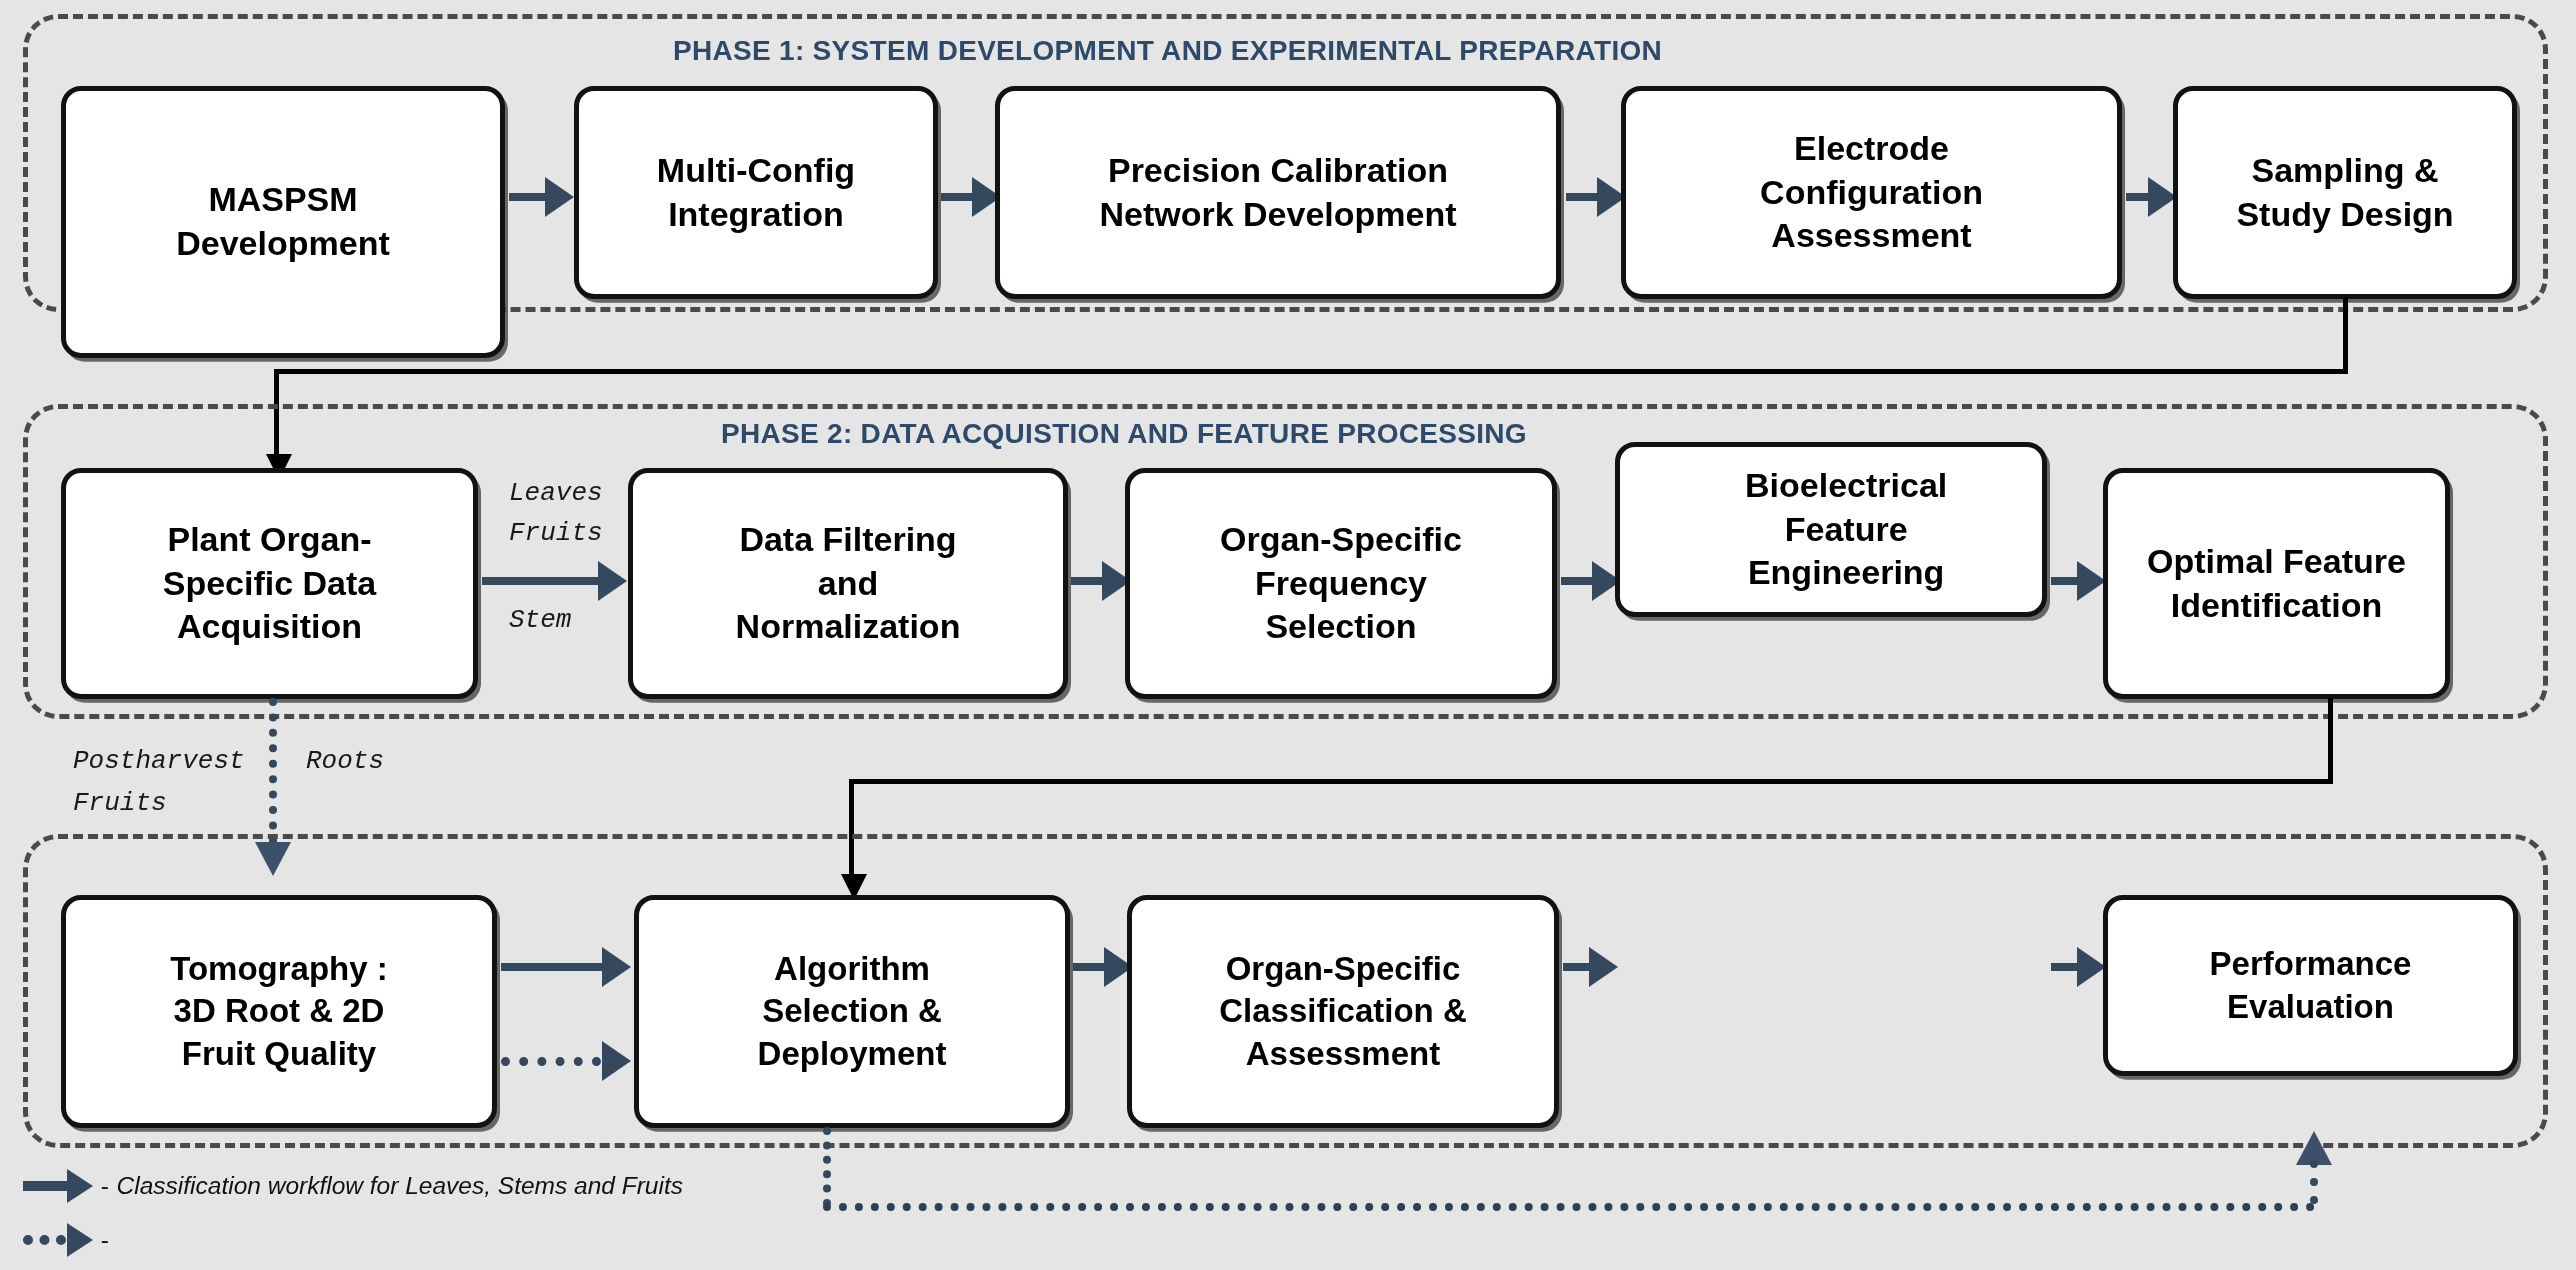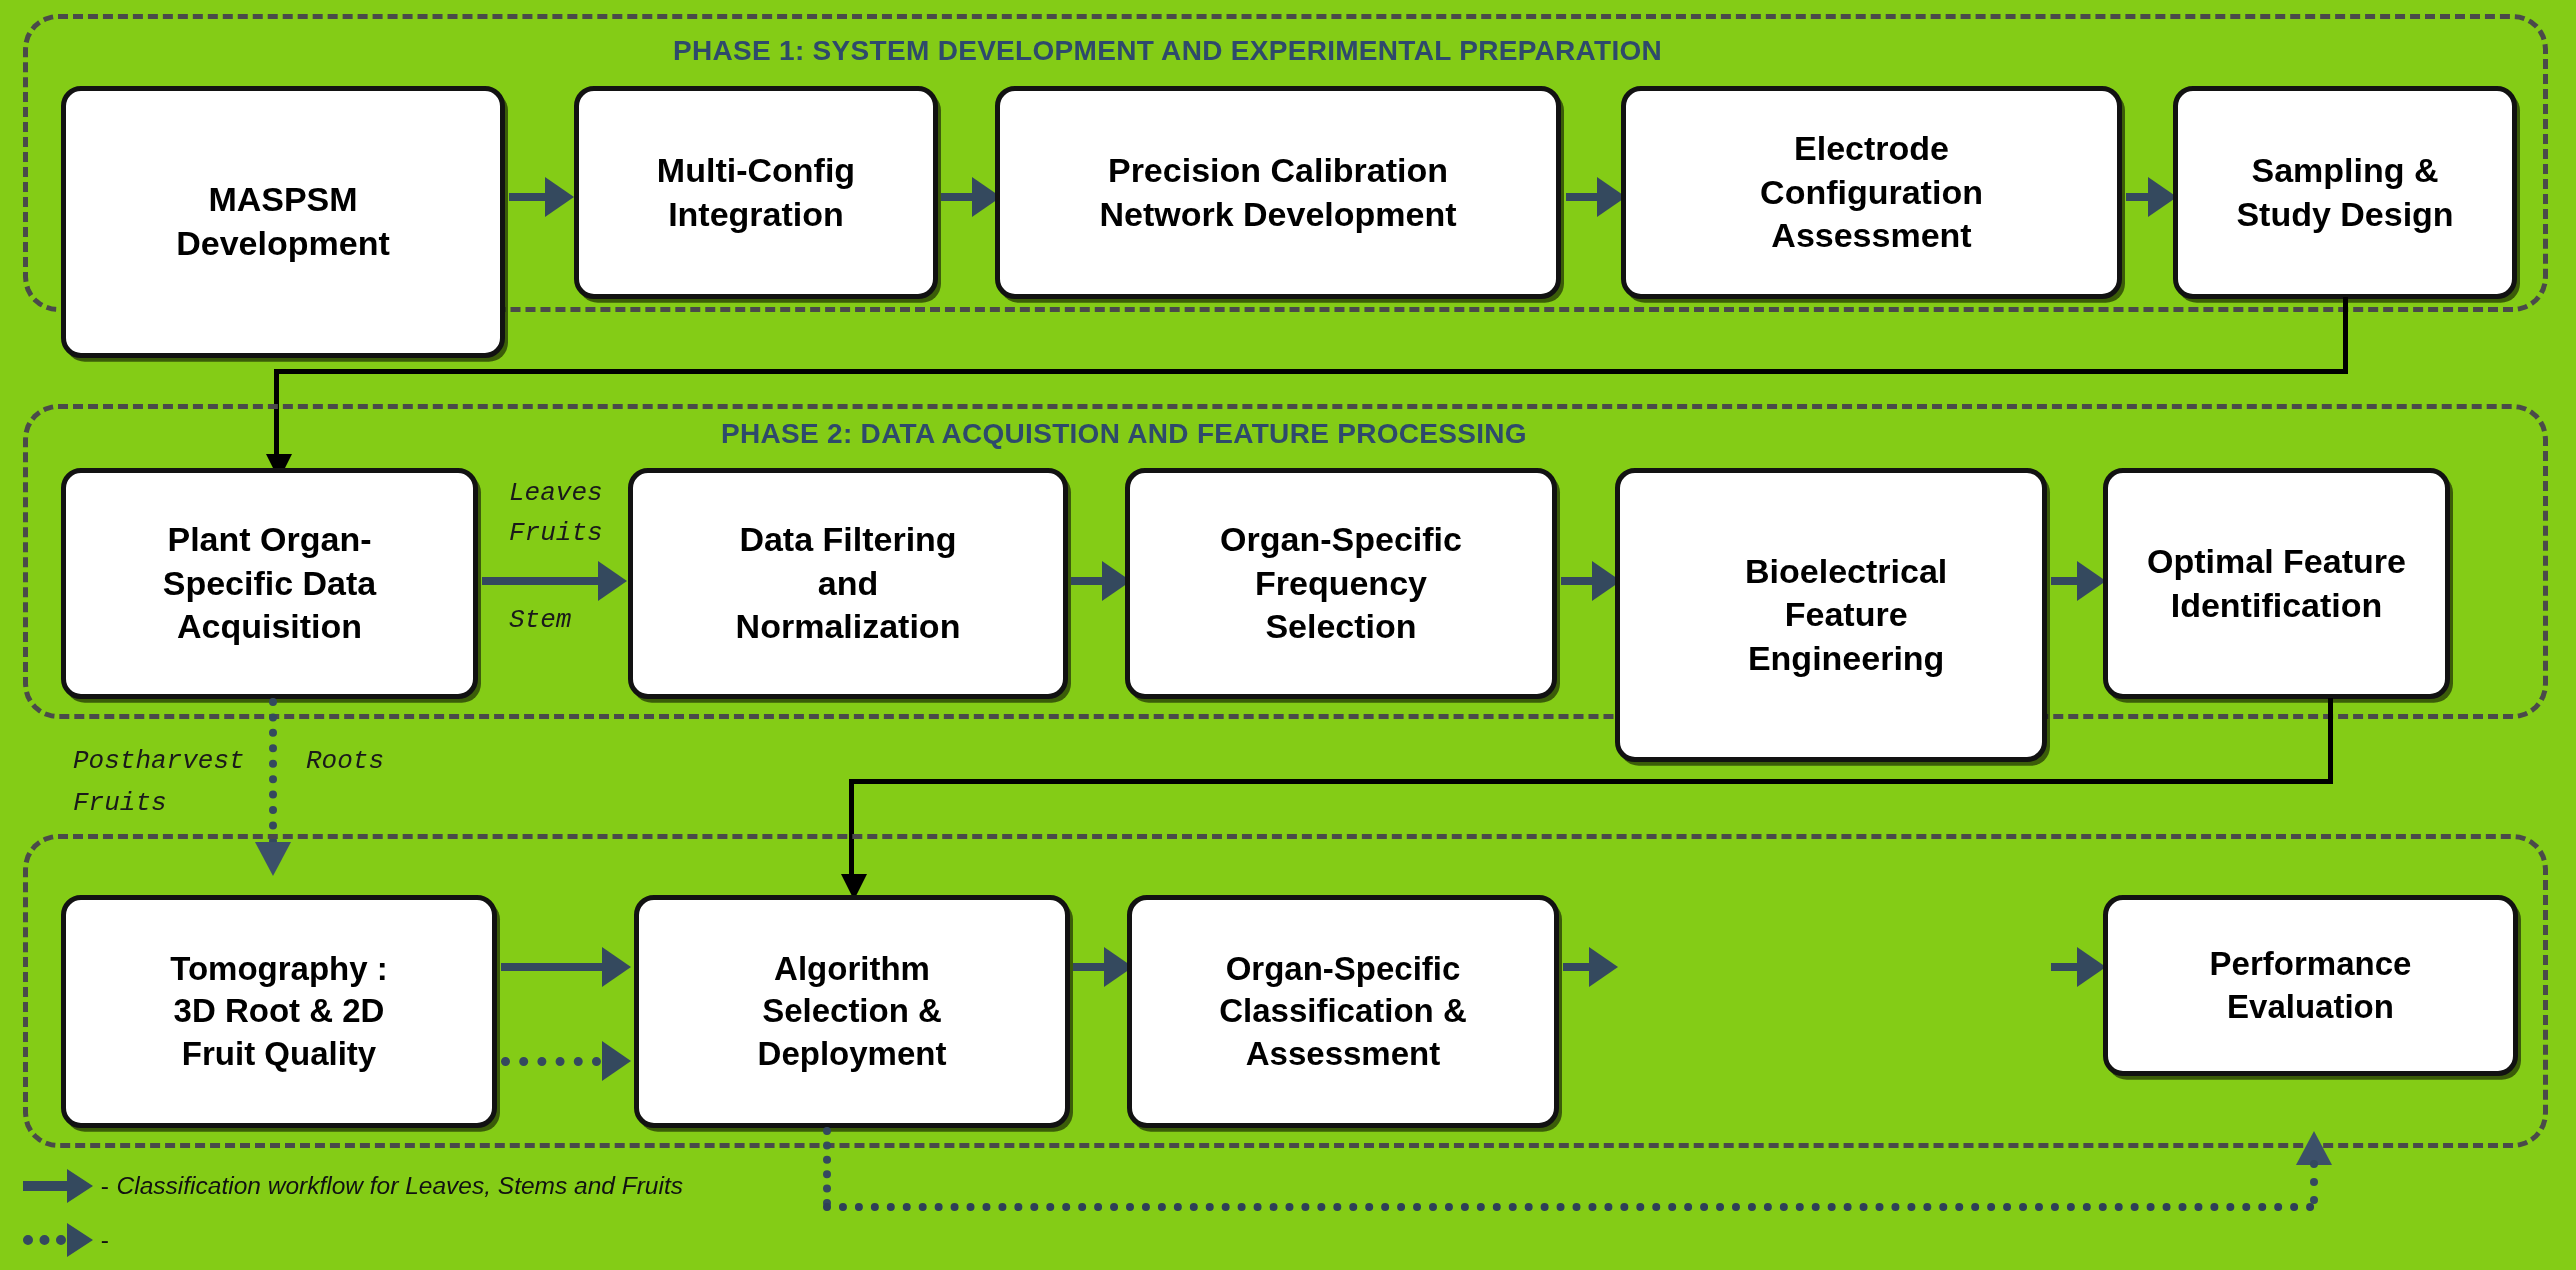--- a/index.html
+++ b/index.html
@@ -7,21 +7,21 @@
     padding: 0;
     background: #ffffff;
   }
   body {
     font-family: "Liberation Sans", sans-serif;
   }
   #canvas {
     position: relative;
     width: 2576px;
     height: 1270px;
-    background: #84cc16;
+    background: #e5e5e5;
     overflow: hidden;
   }
 
   
   .phase-box {
     position: absolute;
     border: 5.4px dashed #4a4a4a;
     border-radius: 35px;
     box-sizing: border-box;
     background: transparent;
@@ -274,21 +274,21 @@
     <span>Organ-Specific
 Frequency
 Selection</span>
   </div>
 
   <div class="arrow-solid" style="left:1561px; top:561px; width:60px; height:40px;">
     <div class="shaft"></div>
     <div class="head"></div>
   </div>
 
-  <div class="node" style="left:1615px; top:468px; width:432px; height:294px; font-size:34px;padding-left:38px;">
+  <div class="node" style="left:1615px; top:442px; width:432px; height:175px; font-size:34px;padding-left:38px;">
     <span>Bioelectrical
 Feature
 Engineering</span>
   </div>
 
   <div class="arrow-solid" style="left:2051px; top:561px; width:55px; height:40px;">
     <div class="shaft"></div>
     <div class="head"></div>
   </div>
 

